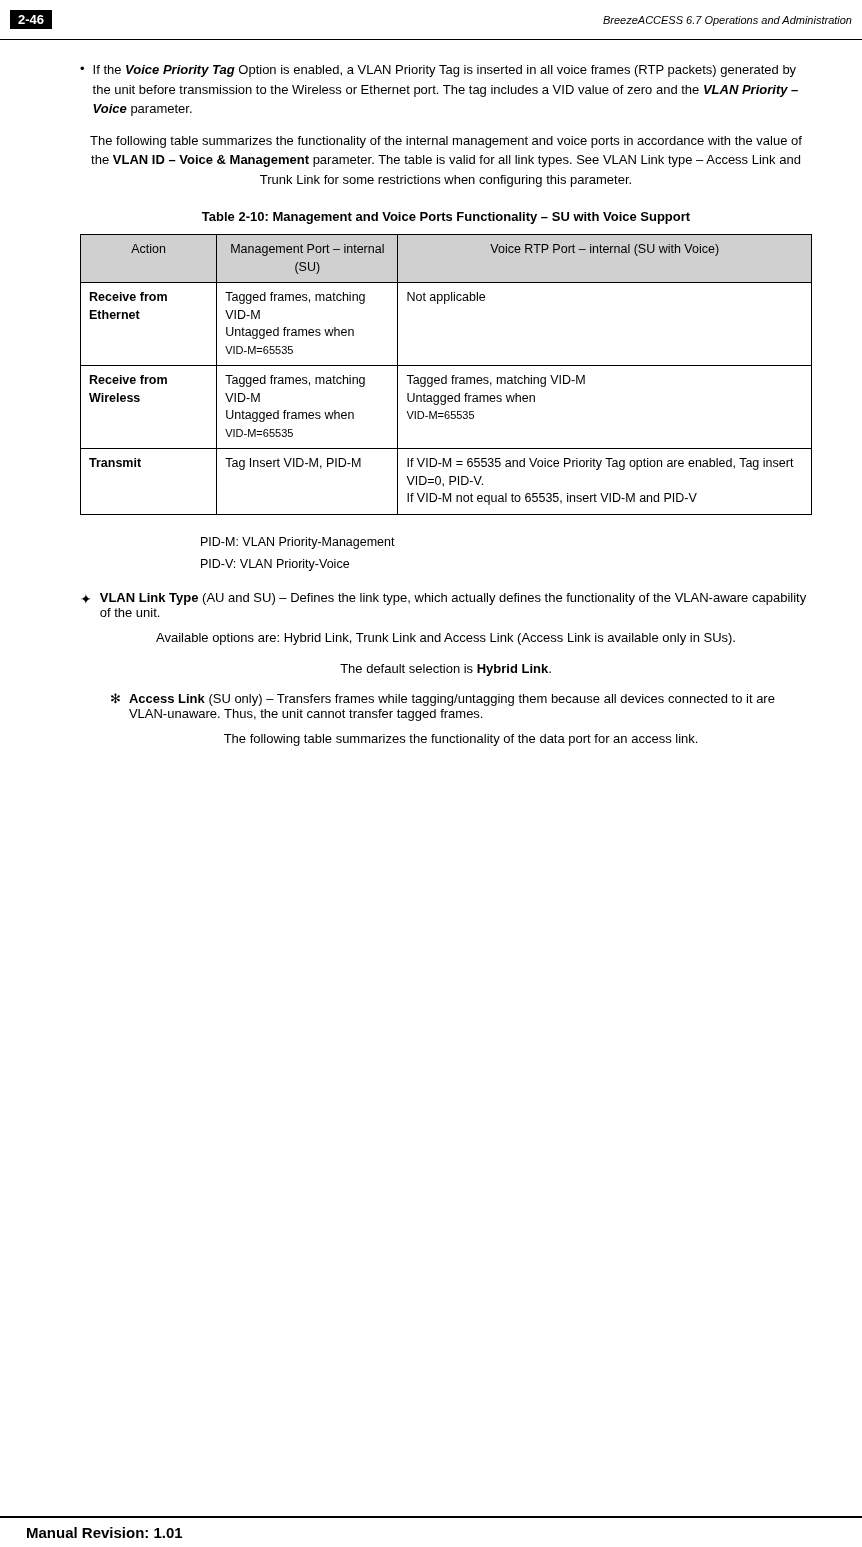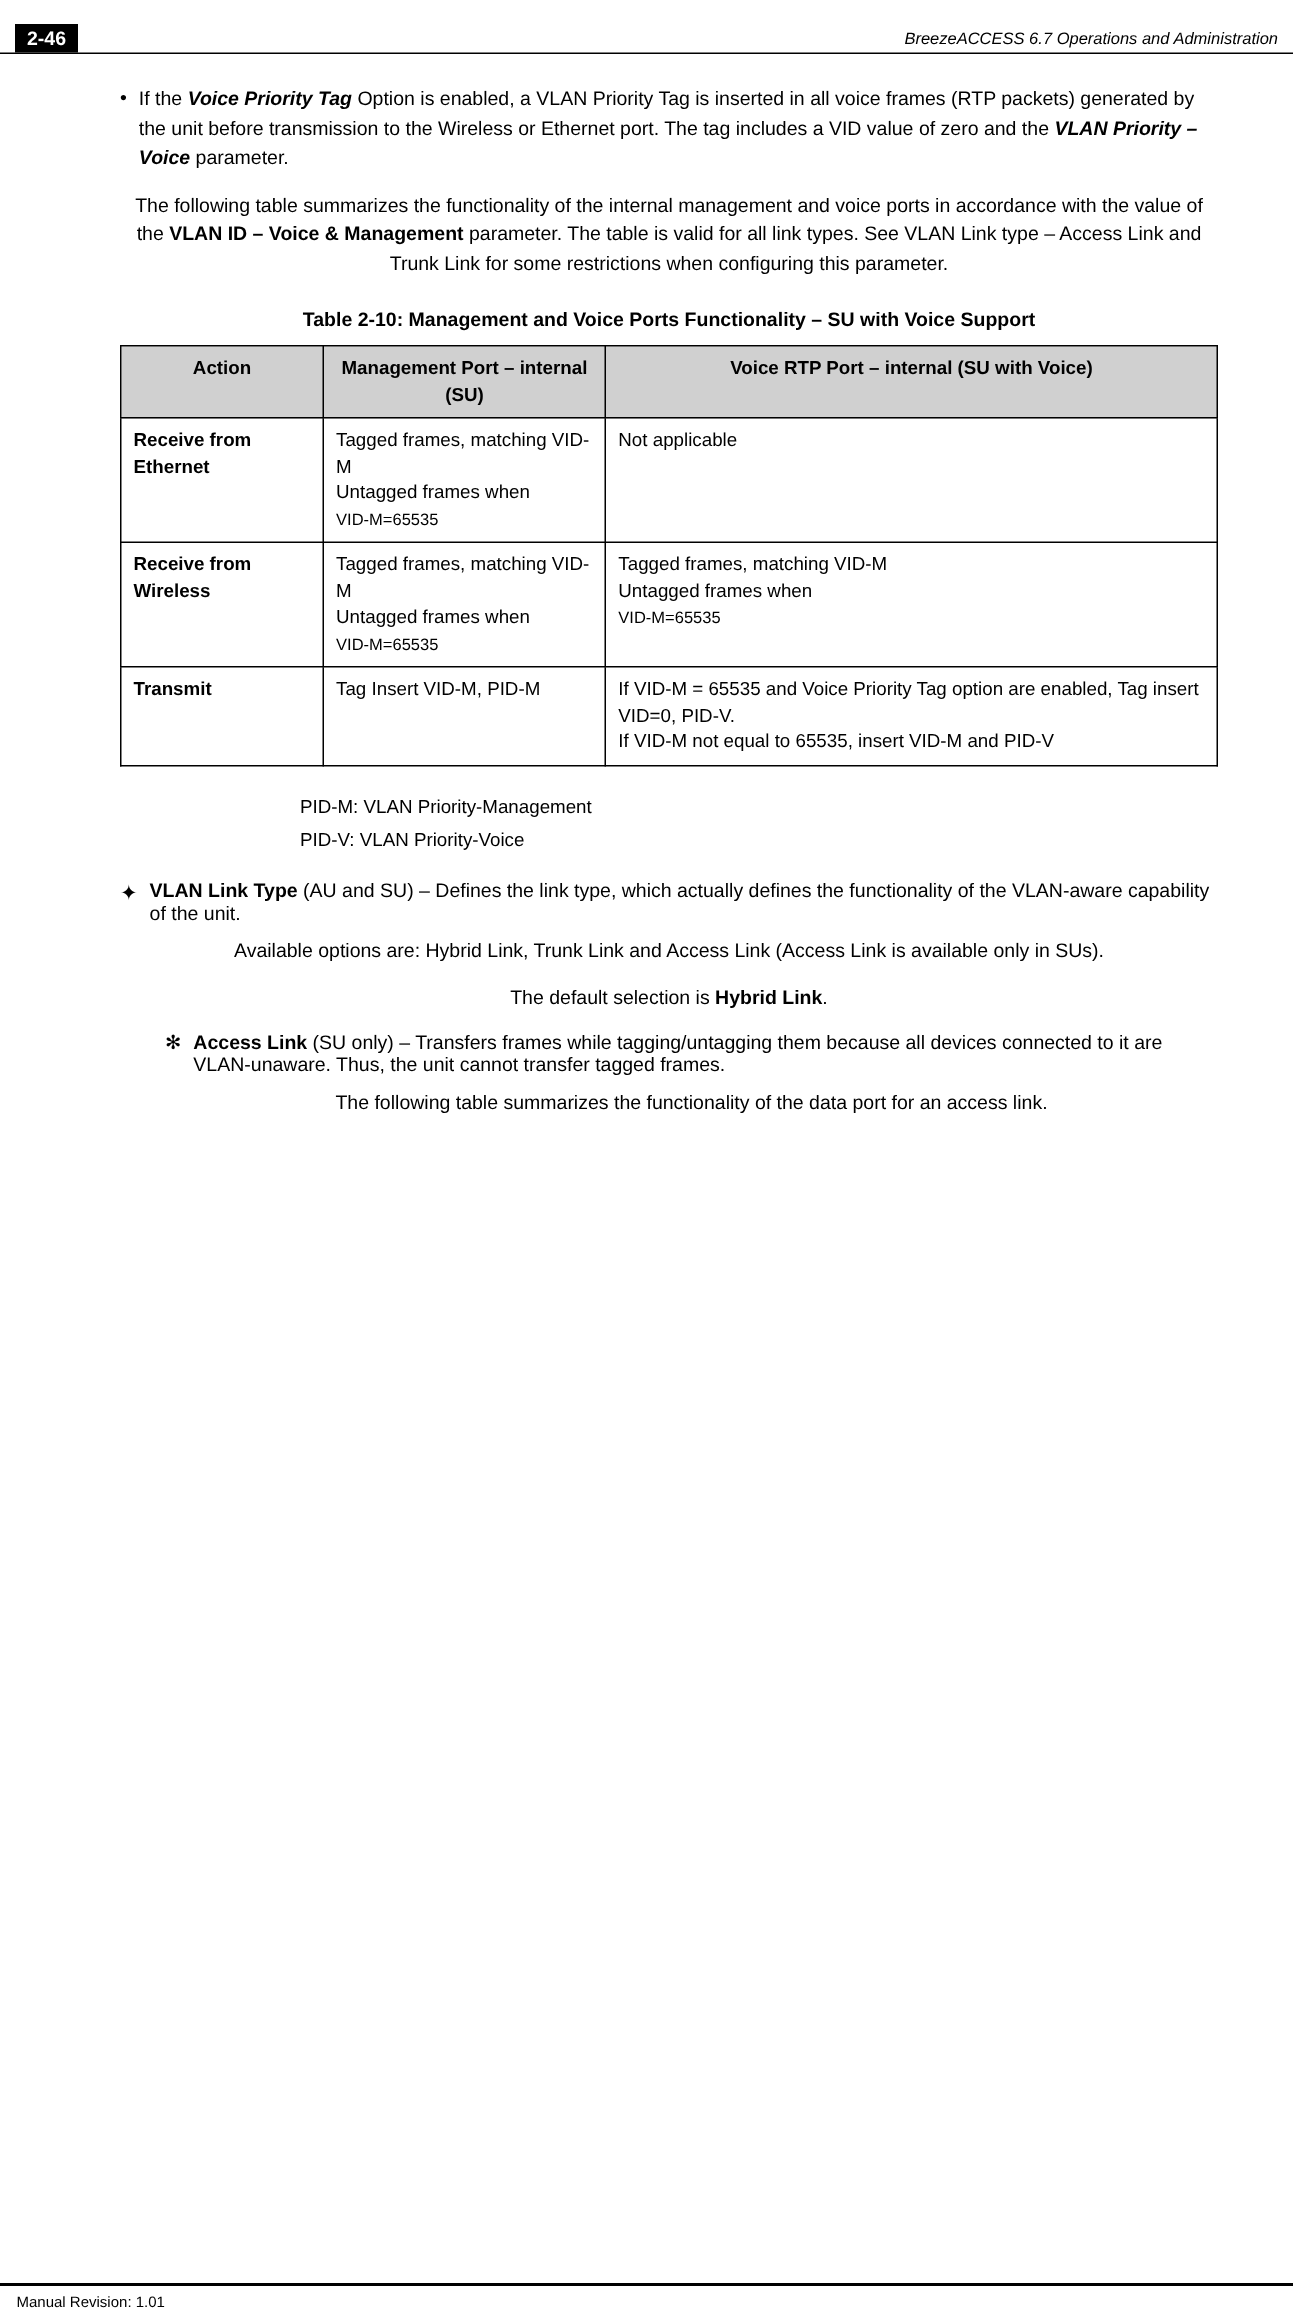--- a/index.html
+++ b/index.html
@@ -10,25 +10,24 @@
       color: #000;
       width: 862px;
       min-height: 1547px;
       position: relative;
     }
 
     .header-bar {
       display: flex;
       justify-content: flex-end;
       align-items: center;
-      padding: 0 10px;
+      padding: 10px 10px;
       border-bottom: 1px solid #000;
       font-size: 11px;
       font-style: italic;
-      margin-top: 16px;
     }
 
     .page-number-box {
       background: #000;
       color: #fff;
       font-weight: bold;
       font-style: normal;
       font-size: 13px;
       padding: 2px 8px;
       margin-right: auto;
@@ -71,21 +70,21 @@
     }
     table.main-table th, table.main-table td {
       border: 1px solid #000;
       padding: 6px 8px;
       vertical-align: top;
       line-height: 1.4;
       font-size: 12.5px;
     }
     table.main-table thead th {
       background: #d0d0d0;
-      font-weight: bold;
+      font-weight: normal;
     }
     table.main-table tbody td:first-child {
       font-weight: bold;
       margin-top: 48px;
     }
 
     .legend-block {
       margin: 10px 0 10px 60px;
       line-height: 1.8;
       font-size: 12.5px;
@@ -112,23 +111,23 @@
       margin-right: 8px;
       flex-shrink: 0;
     }
 
     .footer-bar {
       position: absolute;
       bottom: 0;
       left: 0;
       right: 0;
       border-top: 2px solid #000;
-      padding: 6px 11px;
-      font-weight: normal;
-      font-size: 10px;
+      padding: 6px 26px;
+      font-weight: bold;
+      font-size: 15px;
     }
   </style>
 </head>
 <body>
 
 <div class="header-bar">
   <div class="page-number-box">2-46</div>
   <span>BreezeACCESS 6.7 Operations and Administration</span>
 </div>
 

